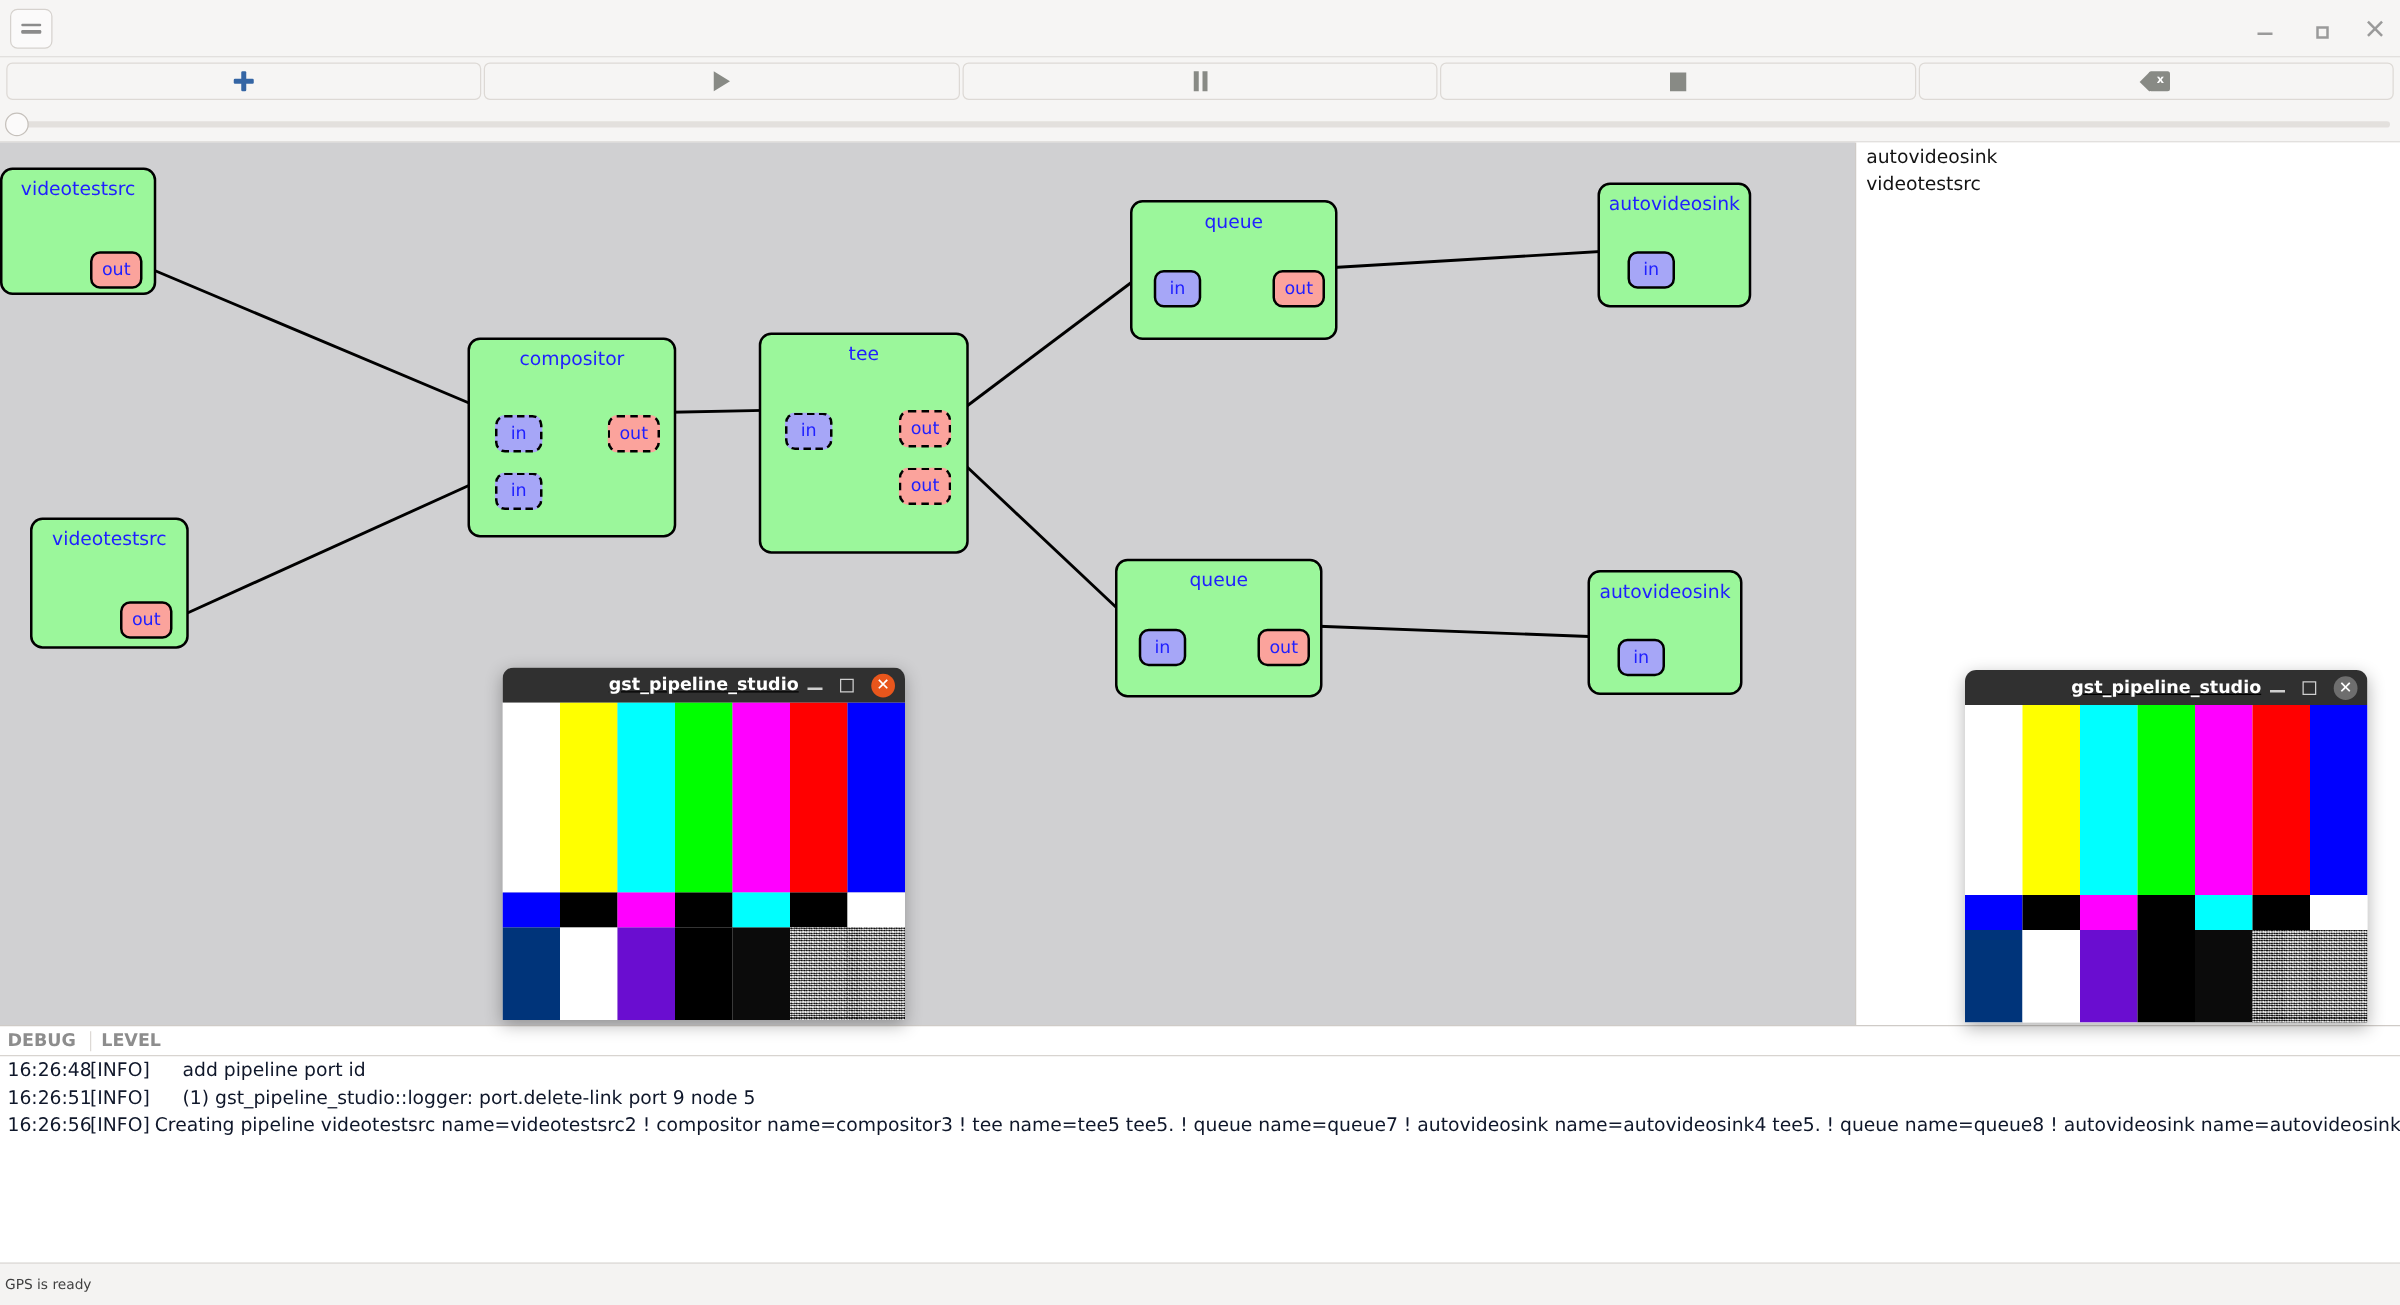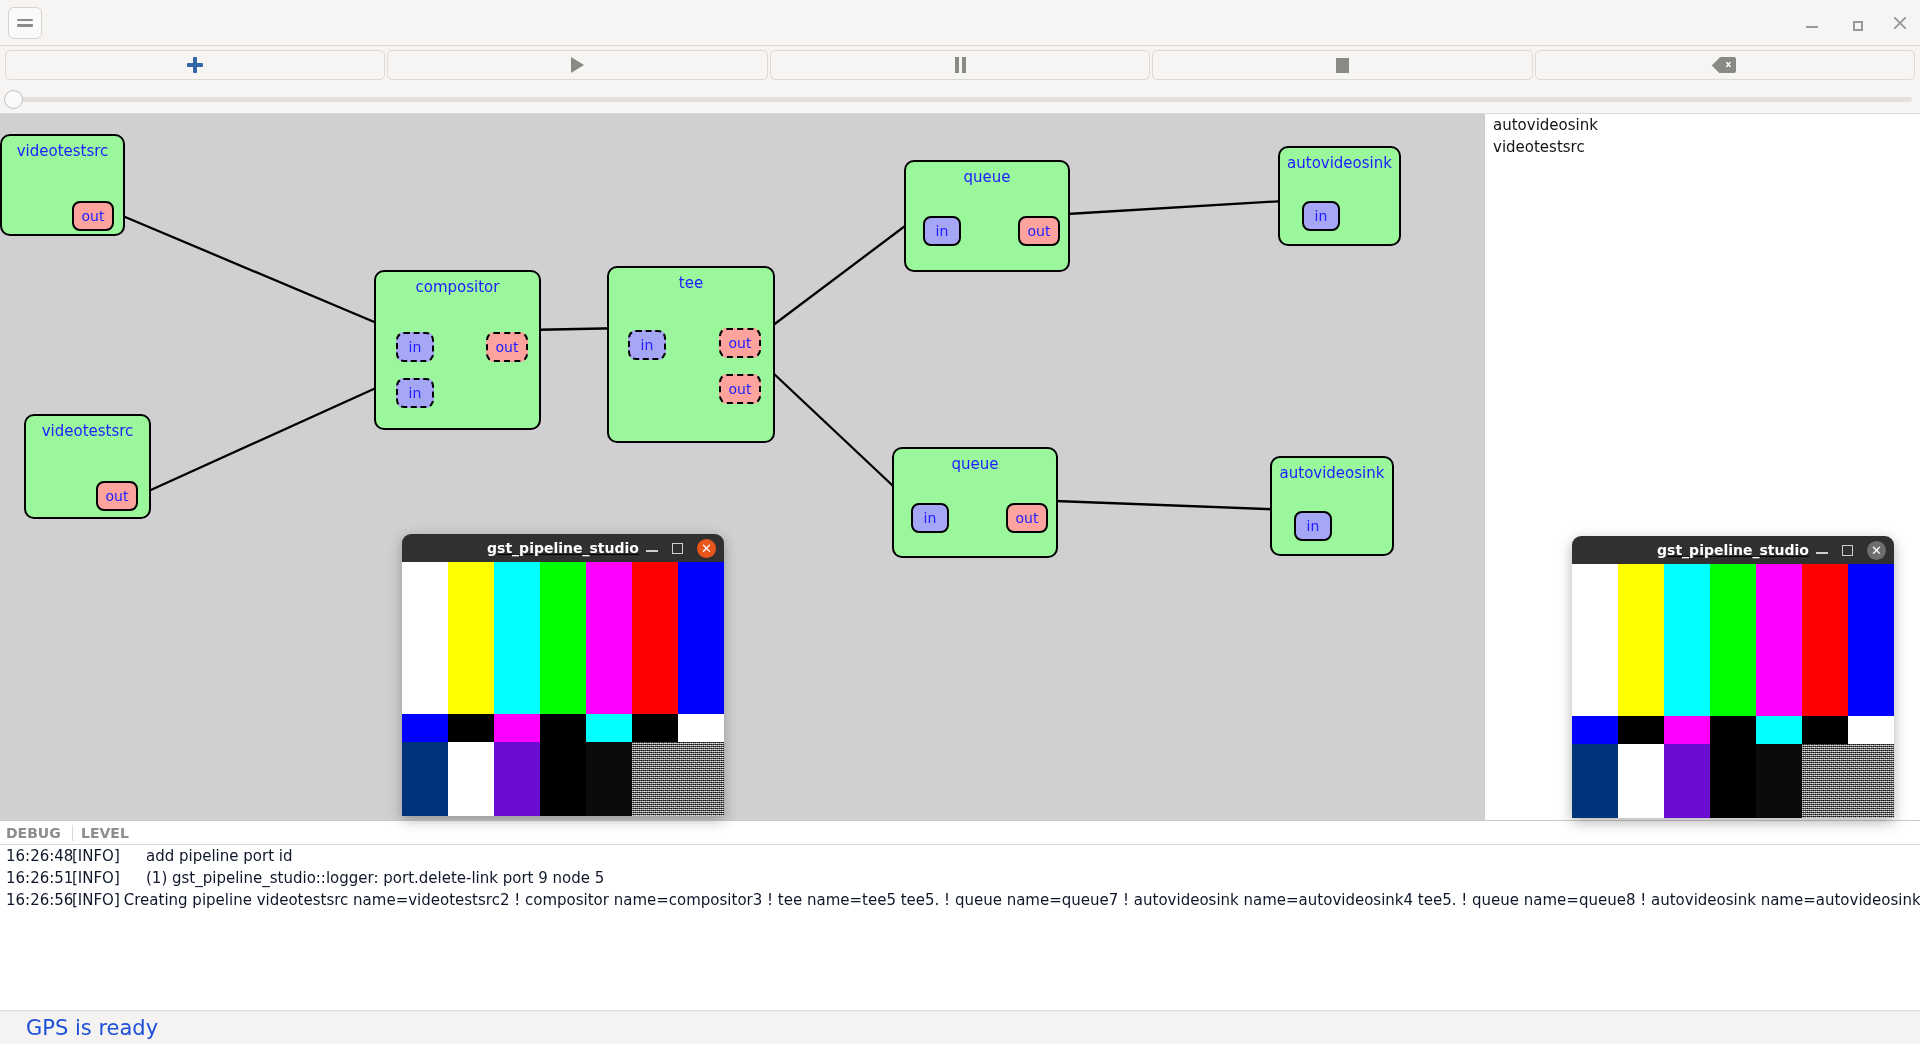--- a/index.html
+++ b/index.html
@@ -168,22 +168,22 @@
     font-size: 15px; color: #0f172a; white-space: nowrap;
   }
   .log-row .c-time  { width: 72px; padding-left: 6px; }
   .log-row .c-level { width: 70px; }
   .log-row .c-log   { flex: 1; padding-left: 4px; }
 
   
   .statusbar {
     position: absolute; top: 1010px; left: 0; width: 1920px; height: 34px;
     background: #f4f3f2; border-top: 1px solid #dcd9d6;
-    display: flex; align-items: center; padding-left: 26px;
-    font-size: 21px; color: #1d4ed8;
+    display: flex; align-items: center; padding-left: 4px;
+    font-size: 11px; color: #404040;
   }
 
   
   .vwin {
     position: absolute; border-radius: 9px 9px 0 0;
     box-shadow: 0 4px 14px rgba(0,0,0,0.30);
     overflow: hidden;
     text-decoration: underline;
   }
   .vwin-title {

